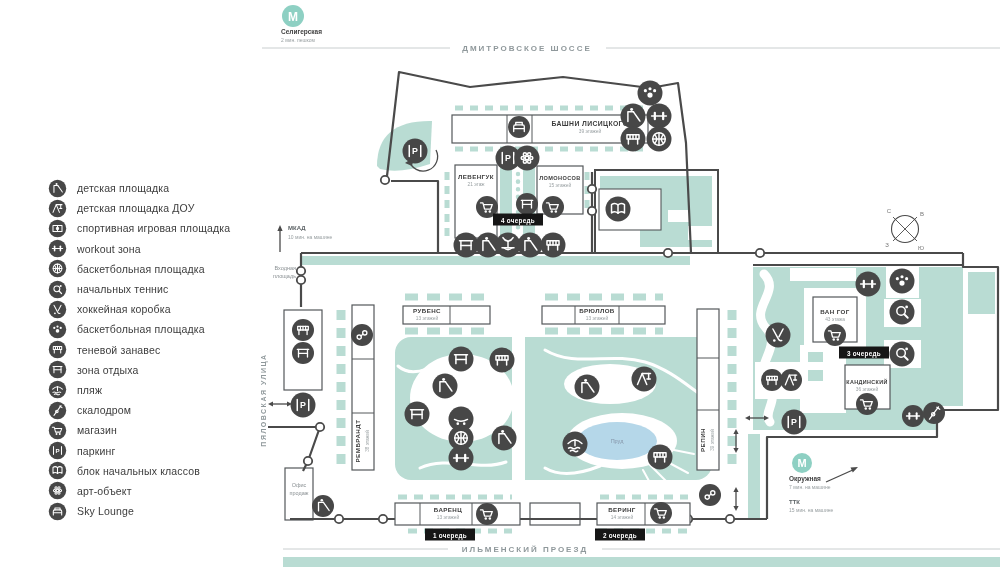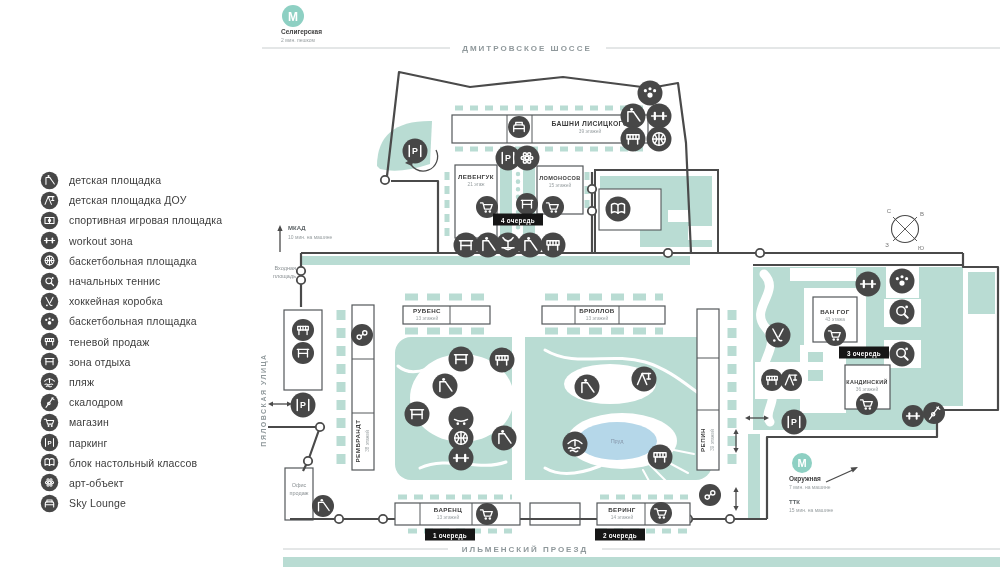--- a/index.html
+++ b/index.html
@@ -1,19 +1,19 @@
 <!DOCTYPE html>
 <html><head>
 <meta charset="utf-8">
 <style>
   html,body{margin:0;padding:0;background:#fff;}
   .stage{position:relative;width:1000px;height:581px;background:#fff;overflow:hidden;
          font-family:"Liberation Sans",sans-serif;}
   .legend{position:absolute;left:40px;top:170px;}
-  .legend ul{list-style:none;margin:0;padding:0;}
+  .legend ul{list-style:none;margin:8px;padding:0;}
   .legend li{display:flex;align-items:center;height:20.2px;}
   .legend li svg{flex:0 0 auto;}
   .legend li span{margin-left:10px;font-size:10.5px;color:#3c3c3c;letter-spacing:.15px;white-space:nowrap;}
   #map{position:absolute;left:0;top:0;}
   #map text{font-family:"Liberation Sans",sans-serif;}
   .street-line{stroke:#c9cecf;stroke-width:1;fill:none;}
   .street-label{fill:#8f989b;font-size:8px;letter-spacing:2px;font-weight:bold;}
   .road{stroke:#4a4a4a;stroke-width:2.2;fill:none;stroke-linejoin:round;}
   .node{fill:#fff;stroke:#4a4a4a;stroke-width:1.8;}
   .wpath{stroke:#fff;stroke-width:3;fill:none;stroke-linecap:round;}
@@ -144,21 +144,21 @@
           <svg width="19" height="19" viewBox="-9.5 -9.5 19 19">
             <g transform="translate(0,0)">
               <circle r="8.7" fill="#474747"></circle>
               <g transform="scale(0.6444444444444444)" stroke="#fff" stroke-width="1.6" fill="none" stroke-linecap="round" stroke-linejoin="round">
                 <rect x="-6.5" y="-4.5" width="13" height="4.5"></rect>
                 <path d="M-3.2,-4.5 V0 M0,-4.5 V0 M3.2,-4.5 V0"></path>
                 <path d="M-5,0 V5.5 M5,0 V5.5"></path>
               </g>
             </g>
           </svg>
-          <span>теневой продаж</span>
+          <span>теневой занавес</span>
         </li>
         <li>
           <svg width="19" height="19" viewBox="-9.5 -9.5 19 19">
             <g transform="translate(0,0)">
               <circle r="8.7" fill="#474747"></circle>
               <g transform="scale(0.6444444444444444)" stroke="#fff" stroke-width="1.6" fill="none" stroke-linecap="round" stroke-linejoin="round">
                 <path d="M-7,-4.5 H7"></path>
                 <path d="M-5.5,-4.5 V5 M5.5,-4.5 V5"></path>
                 <path d="M-5.5,0.5 H5.5"></path>
               </g>
@@ -221,21 +221,21 @@
         <li>
           <svg width="19" height="19" viewBox="-9.5 -9.5 19 19">
             <g transform="translate(0,0)">
               <circle r="8.7" fill="#474747"></circle>
               <g transform="scale(0.6444444444444444)" stroke="#fff" stroke-width="1.6" fill="none" stroke-linecap="round" stroke-linejoin="round">
                 <path d="M0,-4.5 C-2,-6.2 -5,-6.2 -7,-4.7 V4.3 C-5,2.8 -2,2.8 0,4.5 C2,2.8 5,2.8 7,4.3 V-4.7 C5,-6.2 2,-6.2 0,-4.5 Z"></path>
                 <path d="M0,-4.5 V4.5"></path>
               </g>
             </g>
           </svg>
-          <span>блок настольный классов</span>
+          <span>блок начальных классов</span>
         </li>
         <li>
           <svg width="19" height="19" viewBox="-9.5 -9.5 19 19">
             <g transform="translate(0,0)">
               <circle r="8.7" fill="#474747"></circle>
               <g transform="scale(0.6444444444444444)" stroke="#fff" stroke-width="1.6" fill="none" stroke-linecap="round" stroke-linejoin="round">
                 <circle cx="0" cy="0" r="2"></circle>
                 <circle cx="4.6" cy="0" r="1.7"></circle>
                 <circle cx="2.3" cy="4" r="1.7"></circle>
                 <circle cx="-2.3" cy="4" r="1.7"></circle>

